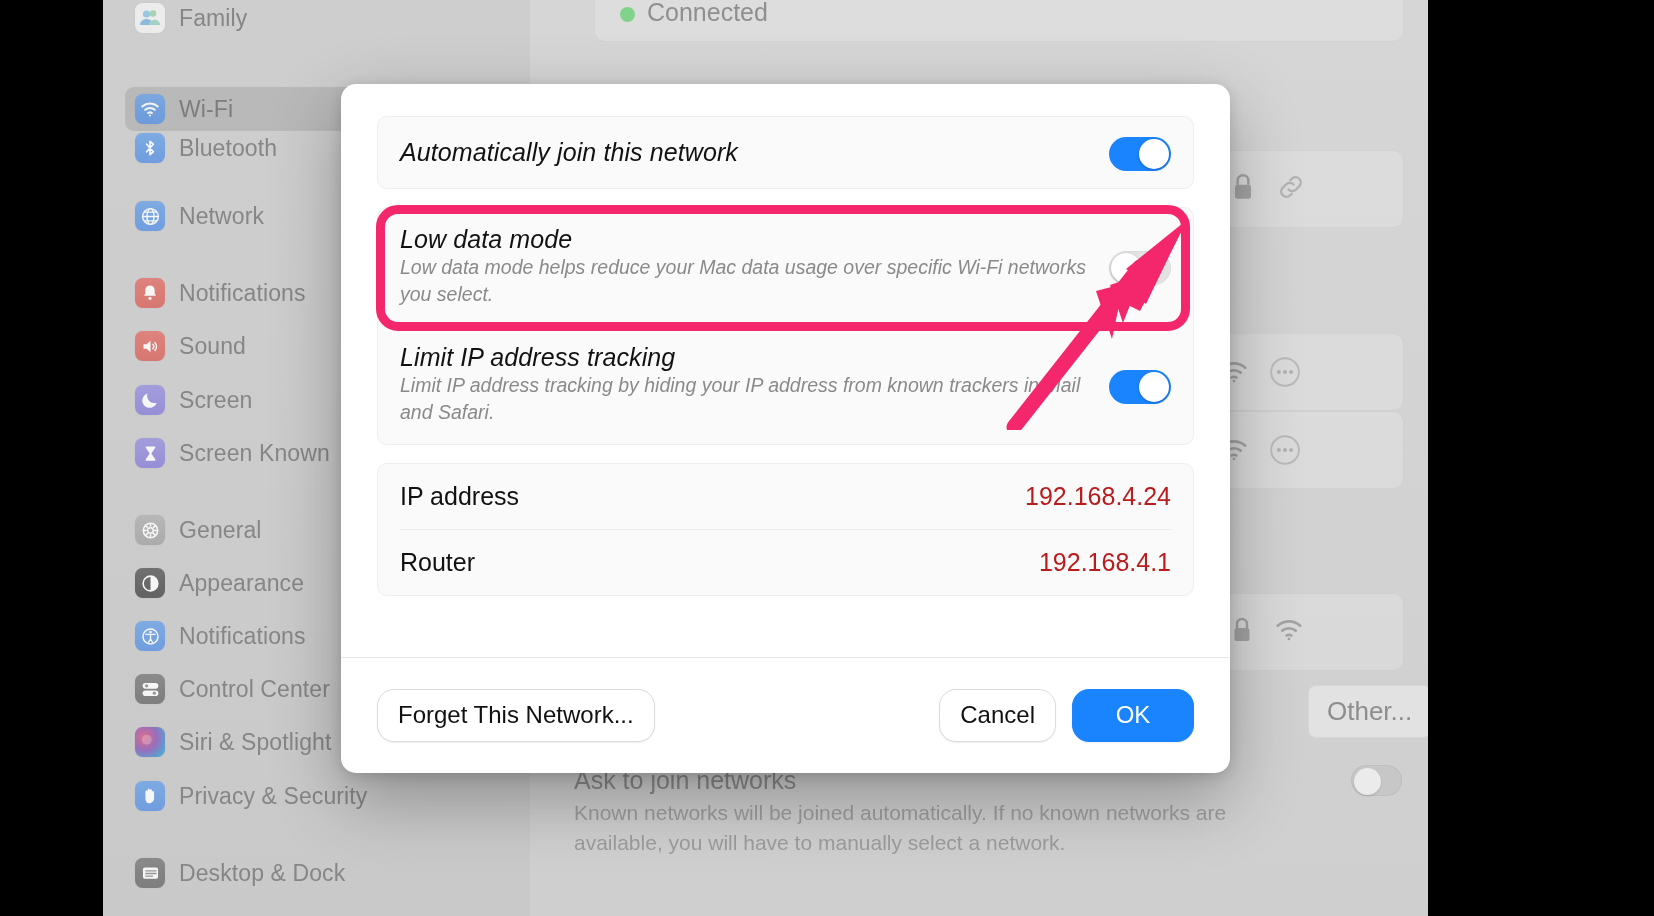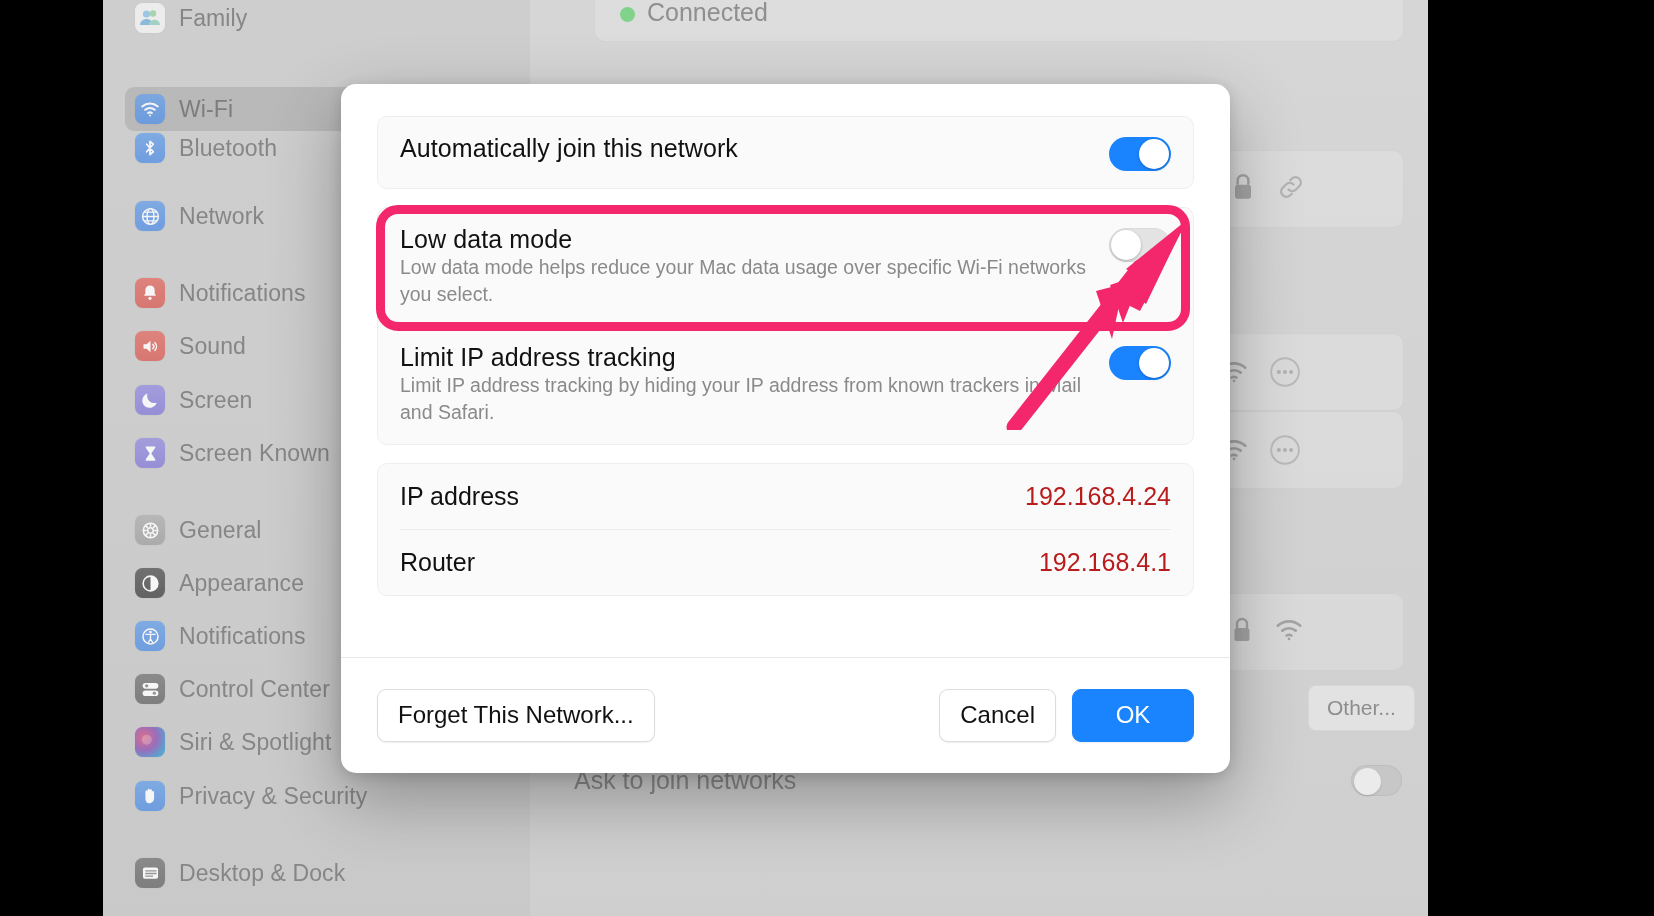--- a/index.html
+++ b/index.html
@@ -87,21 +87,21 @@
     background: #c4c4c4; border: .5px solid rgba(0,0,0,.06);
     opacity: .75; filter: blur(.3px);
   }
   .bg-toggle-off::after {
     content:''; position:absolute; left:2px; top:2px;
     width:27px; height:27px; border-radius:50%; background:#f4f4f4;
     box-shadow: 0 1px 2px rgba(0,0,0,.18);
   }
   .bg-btn {
     position: absolute; padding: 10px 18px; border-radius: 8px;
-    background: rgba(255,255,255,0.38); color: #8d8d8d; font-size: 21px;
+    background: rgba(255,255,255,0.38); color: #8d8d8d; font-size: 26px;
     filter: blur(.35px); border: .5px solid rgba(0,0,0,.05); text-align: center;
   }
 
   
   .sheet {
     position: absolute;
     left: 341px; top: 84px; width: 889px; height: 689px;
     background: #ffffff;
     border-radius: 15px;
     box-shadow: 0 26px 70px rgba(0,0,0,0.30), 0 3px 14px rgba(0,0,0,0.14);
@@ -111,21 +111,21 @@
     position: absolute; left: 0; top: 0; right: 0; bottom: 116px;
     padding: 32px 36px 0 36px;
   }
   .group {
     background: #fafafa;
     border: 1px solid #eeeeee;
     border-radius: 10px;
     margin-bottom: 18px;
   }
   .group.tight { margin-bottom: 0; }
-  .grow { display: flex; align-items: flex-start; padding: 17px 22px; }
+  .grow { display: flex; align-items: center; padding: 17px 22px; font-style: italic; }
   .grow .txt { flex: 1 1 auto; min-width: 0; }
   .grow .ttl {
     font-size: 25px; color: #111; letter-spacing: .1px; line-height: 1.15;
   }
   .grow .sub {
     font-size: 19.5px; color: #8a8a8a; line-height: 1.4; 
     max-width: 700px;
   }
   .grow .ctl { flex: 0 0 auto; margin-left: 18px; padding-top: 3px; }
   .divider { height: 1px; background: #ececec; margin: 0 22px; }
@@ -147,21 +147,21 @@
   .kvrow .k { color: #111; }
   .kvrow .v { color: #b91c1c; }
 
   .sheet-footer {
     position: absolute; left: 0; right: 0; bottom: 0; height: 116px;
     border-top: 1px solid #e8e8e8;
     display: flex; align-items: center; padding: 0 36px;
   }
   .btn {
     font-family: "Liberation Sans", sans-serif;
-    font-size: 24px; border-radius: 9px; cursor: pointer;
+    font-size: 24px; border-radius: 17px; cursor: pointer;
     border: 1px solid #dcdcdc; background: #fff; color: #111;
     padding: 12px 20px; line-height: 1.1;
     box-shadow: 0 1px 1.5px rgba(0,0,0,.07);
   }
   .btn.primary {
     background: #1a84ff; color: #fff; border-color: #1a84ff;
     min-width: 122px; text-align: center;
   }
   .spacer { flex: 1 1 auto; }
   .btn + .btn { margin-left: 16px; }
@@ -433,20 +433,21 @@
               <path d="M6.4 10.5a9 9 0 0 1 11.2 0"></path>
               <path d="M10 14.6a3.6 3.6 0 0 1 4 0"></path>
               <circle cx="12" cy="17.4" r="1.1" fill="#6f6f6f" stroke="none"></circle>
             </svg>
         </span>
       </div>
 
       <div class="bg-btn" style="left:778px; top:685px;">Other...</div>
 
       <div class="bg-text" style="left:44px; top:766px; font-size:25px; color:#8a8a8a;">Ask to join networks</div>
+      <div class="bg-text" style="left:44px; top:798px; font-size:21px; color:#9d9d9d; white-space:normal; width:720px; line-height:1.45;">Known networks will be joined automatically. If no known networks are available, you will have to manually select a network.</div>
       <div class="bg-toggle-off" style="left:821px; top:765px;"></div>
 
     </div>
   </div>
 
   <div class="sheet">
     <div class="sheet-body">
 
       <div class="group">
         <div class="grow">

